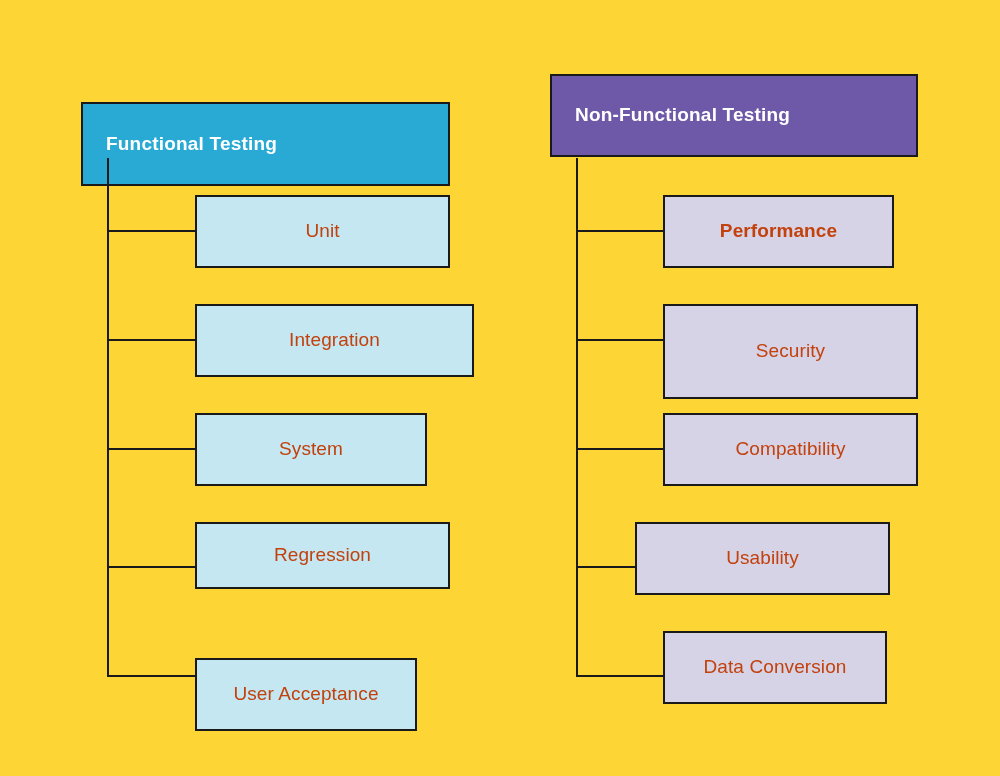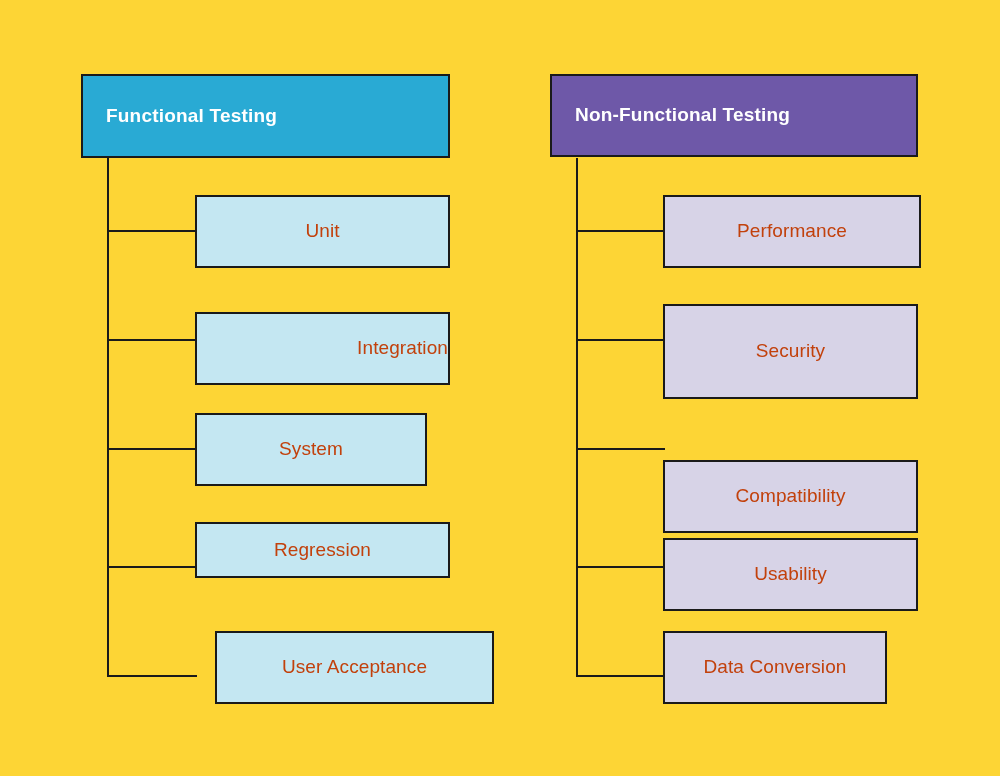--- a/index.html
+++ b/index.html
@@ -54,21 +54,21 @@
   }
   .header-node .node-label {
     font-size: 19px;
     font-weight: bold;
     color: #ffffff;
     padding-left: 23px;
     letter-spacing: 0.2px;
   }
 
   
-  .col-a .header-node { background: #29AAD4; }
+  .col-a .header-node { background: #29AAD4; margin-top: 28px; }
   .col-a .leaf-node   { background: #C4E7F2; }
 
   
   .col-b .header-node { background: #6E58A8; }
   .col-b .leaf-node   { background: #D7D3E7; }
 </style>
 </head>
 <body>
 
 <div id="canvas">
@@ -84,64 +84,64 @@
     <div class="branch" style="left:107px; top:230px; width:90px;"></div>
     <div class="branch" style="left:107px; top:339px; width:90px;"></div>
     <div class="branch" style="left:107px; top:448px; width:90px;"></div>
     <div class="branch" style="left:107px; top:566px; width:90px;"></div>
     <div class="branch" style="left:107px; top:675px; width:90px;"></div>
 
     <div class="node leaf-node" style="left:195px; top:195px; width:255px; height:73px;">
       <span class="node-label">Unit</span>
     </div>
 
-    <div class="node leaf-node" style="left:195px; top:312px; width:255px; height:73px;justify-content:flex-end;">
+    <div class="node leaf-node" style="left:195px; top:304px; width:279px; height:73px;">
       <span class="node-label">Integration</span>
     </div>
 
     <div class="node leaf-node" style="left:195px; top:413px; width:232px; height:73px;">
       <span class="node-label">System</span>
     </div>
 
-    <div class="node leaf-node" style="left:195px; top:522px; width:255px; height:56px;">
+    <div class="node leaf-node" style="left:195px; top:522px; width:255px; height:67px;">
       <span class="node-label">Regression</span>
     </div>
 
-    <div class="node leaf-node" style="left:195px; top:631px; width:279px; height:73px;margin-left:20px;">
+    <div class="node leaf-node" style="left:195px; top:658px; width:222px; height:73px;">
       <span class="node-label">User Acceptance</span>
     </div>
   </div>
 
   <div class="col-b">
 
     <div class="node header-node" style="left:550px; top:74px; width:368px; height:83px;">
       <span class="node-label">Non-Functional Testing</span>
     </div>
 
     <div class="trunk" style="left:576px; top:158px; height:519px;"></div>
 
     <div class="branch" style="left:576px; top:230px; width:89px;"></div>
     <div class="branch" style="left:576px; top:339px; width:89px;"></div>
     <div class="branch" style="left:576px; top:448px; width:89px;"></div>
     <div class="branch" style="left:576px; top:566px; width:89px;"></div>
     <div class="branch" style="left:576px; top:675px; width:89px;"></div>
 
-    <div class="node leaf-node" style="left:663px; top:195px; width:258px; height:73px;">
+    <div class="node leaf-node" style="left:663px; top:195px; width:231px; height:73px;font-weight:bold;">
       <span class="node-label">Performance</span>
     </div>
 
     <div class="node leaf-node" style="left:663px; top:304px; width:255px; height:95px;">
       <span class="node-label">Security</span>
     </div>
 
-    <div class="node leaf-node" style="left:663px; top:413px; width:255px; height:73px;margin-top:47px;">
+    <div class="node leaf-node" style="left:663px; top:413px; width:255px; height:73px;">
       <span class="node-label">Compatibility</span>
     </div>
 
-    <div class="node leaf-node" style="left:663px; top:522px; width:255px; height:73px;margin-top:16px;">
+    <div class="node leaf-node" style="left:635px; top:522px; width:255px; height:73px;">
       <span class="node-label">Usability</span>
     </div>
 
     <div class="node leaf-node" style="left:663px; top:631px; width:224px; height:73px;">
       <span class="node-label">Data Conversion</span>
     </div>
   </div>
 
 </div>
 

